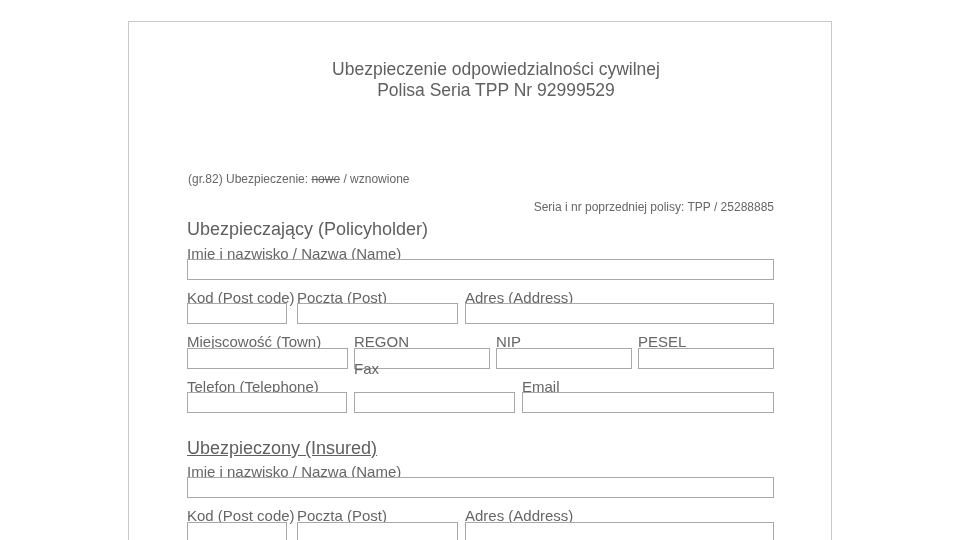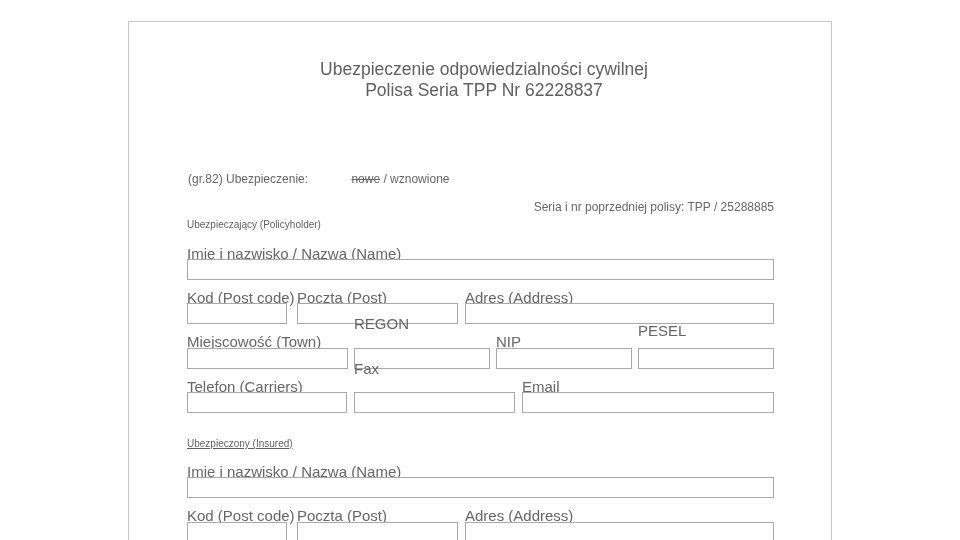--- a/index.html
+++ b/index.html
@@ -6,77 +6,77 @@
   body {
     width:960px; height:540px; overflow:hidden; background:#ffffff;
     font-family:"Liberation Sans", sans-serif; color:#5f5f5f;
     position:relative;
   }
   .page {
     position:absolute; left:128px; top:21px; width:702px; height:560px;
     border:1px solid #c9c9c9; border-bottom:none; background:#fff;
   }
   .title {
-    position:absolute; left:4px; top:37px; width:702px; text-align:center;
+    position:absolute; left:16px; top:37px; width:702px; text-align:center;
     font-size:17.5px; line-height:20.5px; color:#606060;
   }
   .title div { white-space:pre; }
   .meta-left {
     position:absolute; left:59px; top:151px; font-size:12px; color:#666;
   }
-  .meta-left .strike { text-decoration:line-through;margin-left:40px; }
+  .meta-left .strike { text-decoration:line-through; }
   .meta-right {
     position:absolute; right:56px; top:151px; font-size:12px; color:#666;
   }
   .section-title {
-    position:absolute; left:59px; font-size:10px; color:#5f5f5f;
+    position:absolute; left:59px; font-size:18px; color:#5f5f5f;
   }
   .lbl {
     position:absolute; font-size:15px; color:#666; white-space:nowrap;
   }
   .field {
     position:absolute; height:21px; border:1px solid #a9a9a9; background:#fff;
     box-sizing:border-box;
   }
 </style>
 </head>
 <body>
 
 <div class="page">
   <div class="title">
     <div>Ubezpieczenie odpowiedzialności cywilnej</div>
-    <div>Polisa Seria TPP Nr 62228837</div>
+    <div>Polisa Seria TPP Nr 92999529</div>
   </div>
 </div>
 
 <div class="meta-left"><span>(gr.82) Ubezpieczenie: </span><span class="strike">nowe</span><span> / </span><span>wznowione</span></div>
 <div class="meta-right" style="left:auto;right:186px;top:172px;position:absolute;margin-top:28px;">Seria i nr poprzedniej polisy: TPP / 25288885</div>
 
 <div class="section-title" style="left:187px;top:219px;">Ubezpieczający (Policyholder)</div>
 
 <div class="lbl" style="left:187px;top:245px;">Imię i nazwisko / Nazwa (Name)</div>
 <div class="field" style="left:187px;top:259px;width:587px;"><span></span></div>
 
 <div class="lbl" style="left:187px;top:289px;">Kod (Post code)</div>
 <div class="field" style="left:187px;top:303px;width:100px;"></div>
 <div class="lbl" style="left:297px;top:289px;">Poczta (Post)</div>
 <div class="field" style="left:297px;top:303px;width:161px;"></div>
 <div class="lbl" style="left:465px;top:289px;">Adres (Address)</div>
 <div class="field" style="left:465px;top:303px;width:309px;"></div>
 
 <div class="lbl" style="left:187px;top:333px;">Miejscowość (Town)</div>
 <div class="field" style="left:187px;top:348px;width:161px;"></div>
-<div class="lbl" style="left:354px;top:315px;">REGON</div>
+<div class="lbl" style="left:354px;top:333px;">REGON</div>
 <div class="field" style="left:354px;top:348px;width:136px;"></div>
 <div class="lbl" style="left:496px;top:333px;">NIP</div>
 <div class="field" style="left:496px;top:348px;width:136px;"></div>
-<div class="lbl" style="left:638px;top:322px;">PESEL</div>
+<div class="lbl" style="left:638px;top:333px;">PESEL</div>
 <div class="field" style="left:638px;top:348px;width:136px;"></div>
 
-<div class="lbl" style="left:187px;top:378px;">Telefon (Carriers)</div>
+<div class="lbl" style="left:187px;top:378px;">Telefon (Telephone)</div>
 <div class="field" style="left:187px;top:392px;width:160px;"></div>
 <div class="lbl" style="left:354px;top:360px;">Fax</div>
 <div class="field" style="left:354px;top:392px;width:161px;"></div>
 <div class="lbl" style="left:522px;top:378px;text-decoration:underline;">Email</div>
 <div class="field" style="left:522px;top:392px;width:252px;"></div>
 
 <div class="section-title" style="left:187px;top:438px;text-decoration:underline;">Ubezpieczony (Insured)</div>
 
 <div class="lbl" style="left:187px;top:463px;">Imię i nazwisko / Nazwa (Name)</div>
 <div class="field" style="left:187px;top:477px;width:587px;"></div>

